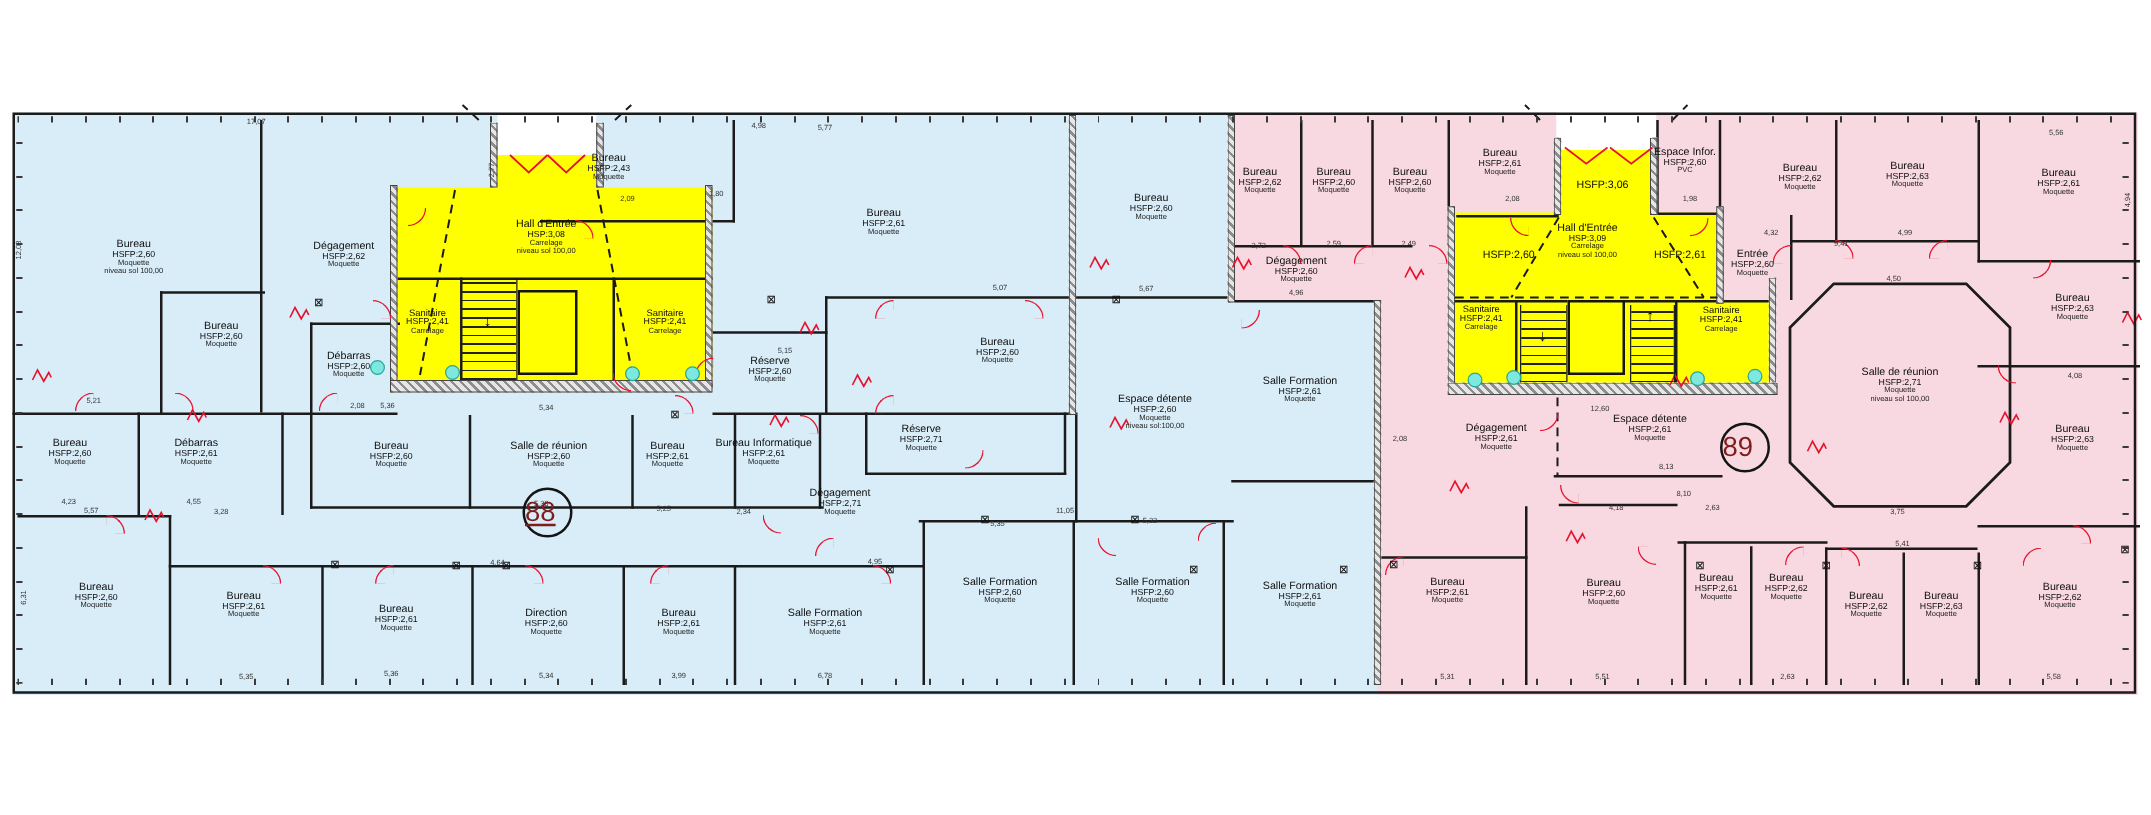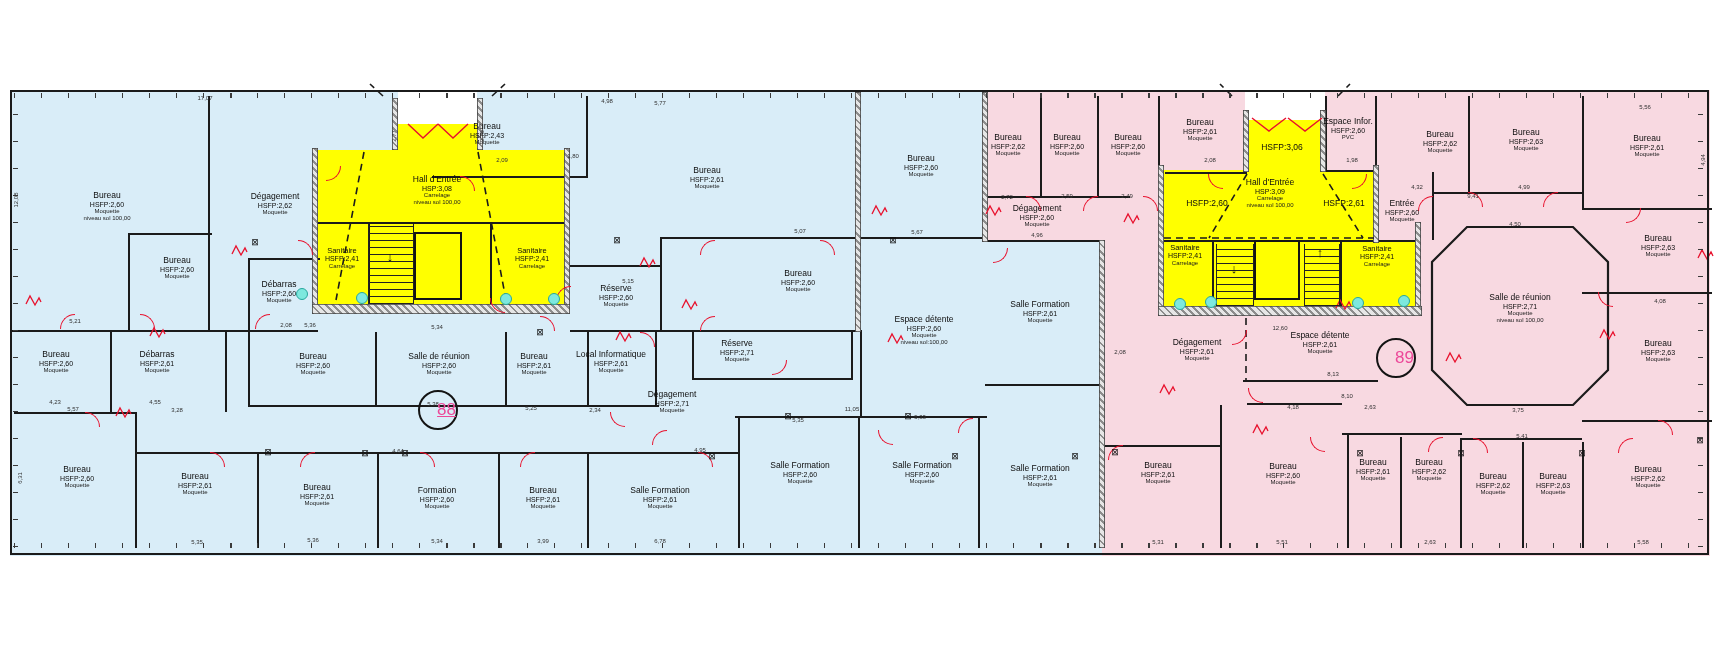--- a/index.html
+++ b/index.html
@@ -25,21 +25,21 @@
   .door.c1{border-top:1.4px solid #e8112d;border-right:1.4px solid #e8112d;border-top-right-radius:100%;}
   .door.c2{border-bottom:1.4px solid #e8112d;border-right:1.4px solid #e8112d;border-bottom-right-radius:100%;}
   .door.c3{border-bottom:1.4px solid #e8112d;border-left:1.4px solid #e8112d;border-bottom-left-radius:100%;}
   .junction{font-size:9px;color:#111;transform:translate(-50%,-50%);line-height:1;}
   .fixture{width:10px;height:10px;border-radius:50%;background:#7de8de;border:1px solid #27a79d;}
   .stair{background:repeating-linear-gradient(0deg,#222 0 1.3px,rgba(0,0,0,0) 1.3px 7px);
          border-left:1.3px solid #222;border-right:1.3px solid #222;}
   .elev{border:2px solid #141414;background:#ffff00;box-sizing:border-box;}
   .core{background:#ffff00;}
   .marker{width:36px;height:36px;border:2.2px solid #141414;border-radius:50%;
-          display:flex;align-items:center;justify-content:flex-end;font-size:17px;color:#ec4899;
+          display:flex;align-items:center;justify-content:flex-start;font-size:22px;color:#7f1d1d;
           transform:translate(-50%,-50%);background:transparent;}
   .arrow{font-size:13px;color:#111;transform:translate(-50%,-50%);line-height:1;}
   svg.lineOverlay{position:absolute;left:0;top:0;pointer-events:none;}
 </style>
 </head>
 <body>
 
 <div id="stage">
 
   <div class="abs" style="left:10px;top:90px;width:1700px;height:466px;background:#d9edf8;"></div>
@@ -348,21 +348,21 @@
         <div>Salle de réunion</div>
         <div>HSFP:2,60</div>
         <div>Moquette</div>
       </div>
       <div class="abs room" style="left: 534px; top: 364px;">
         <div>Bureau</div>
         <div>HSFP:2,61</div>
         <div>Moquette</div>
       </div>
       <div class="abs room" style="left: 611px; top: 362px;">
-        <div>Local Informatique</div>
+        <div>Bureau Informatique</div>
         <div>HSFP:2,61</div>
         <div>Moquette</div>
       </div>
       <div class="abs room" style="left: 672px; top: 402px;">
         <div>Dégagement</div>
         <div>HSFP:2,71</div>
         <div>Moquette</div>
       </div>
       <div class="abs room" style="left: 77px; top: 477px;">
         <div>Bureau</div>
@@ -373,21 +373,21 @@
         <div>Bureau</div>
         <div>HSFP:2,61</div>
         <div>Moquette</div>
       </div>
       <div class="abs room" style="left: 317px; top: 495px;">
         <div>Bureau</div>
         <div>HSFP:2,61</div>
         <div>Moquette</div>
       </div>
       <div class="abs room" style="left: 437px; top: 498px;">
-        <div>Formation</div>
+        <div>Direction</div>
         <div>HSFP:2,60</div>
         <div>Moquette</div>
       </div>
       <div class="abs room" style="left: 543px; top: 498px;">
         <div>Bureau</div>
         <div>HSFP:2,61</div>
         <div>Moquette</div>
       </div>
       <div class="abs room" style="left: 660px; top: 498px;">
         <div>Salle Formation</div>

